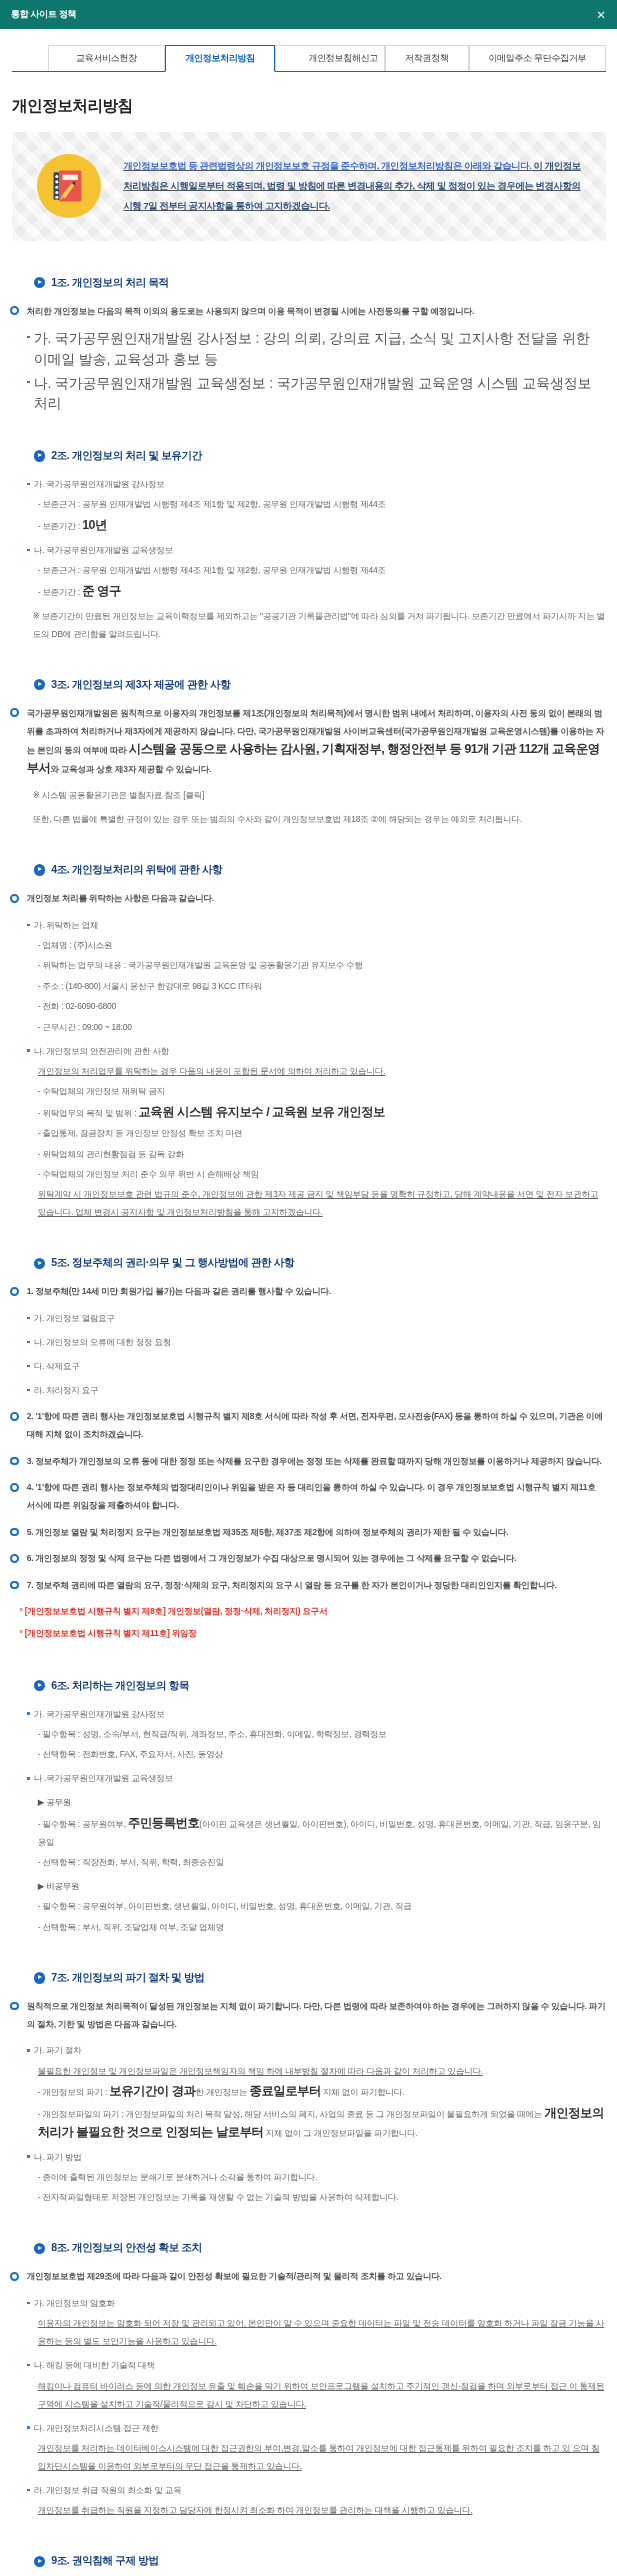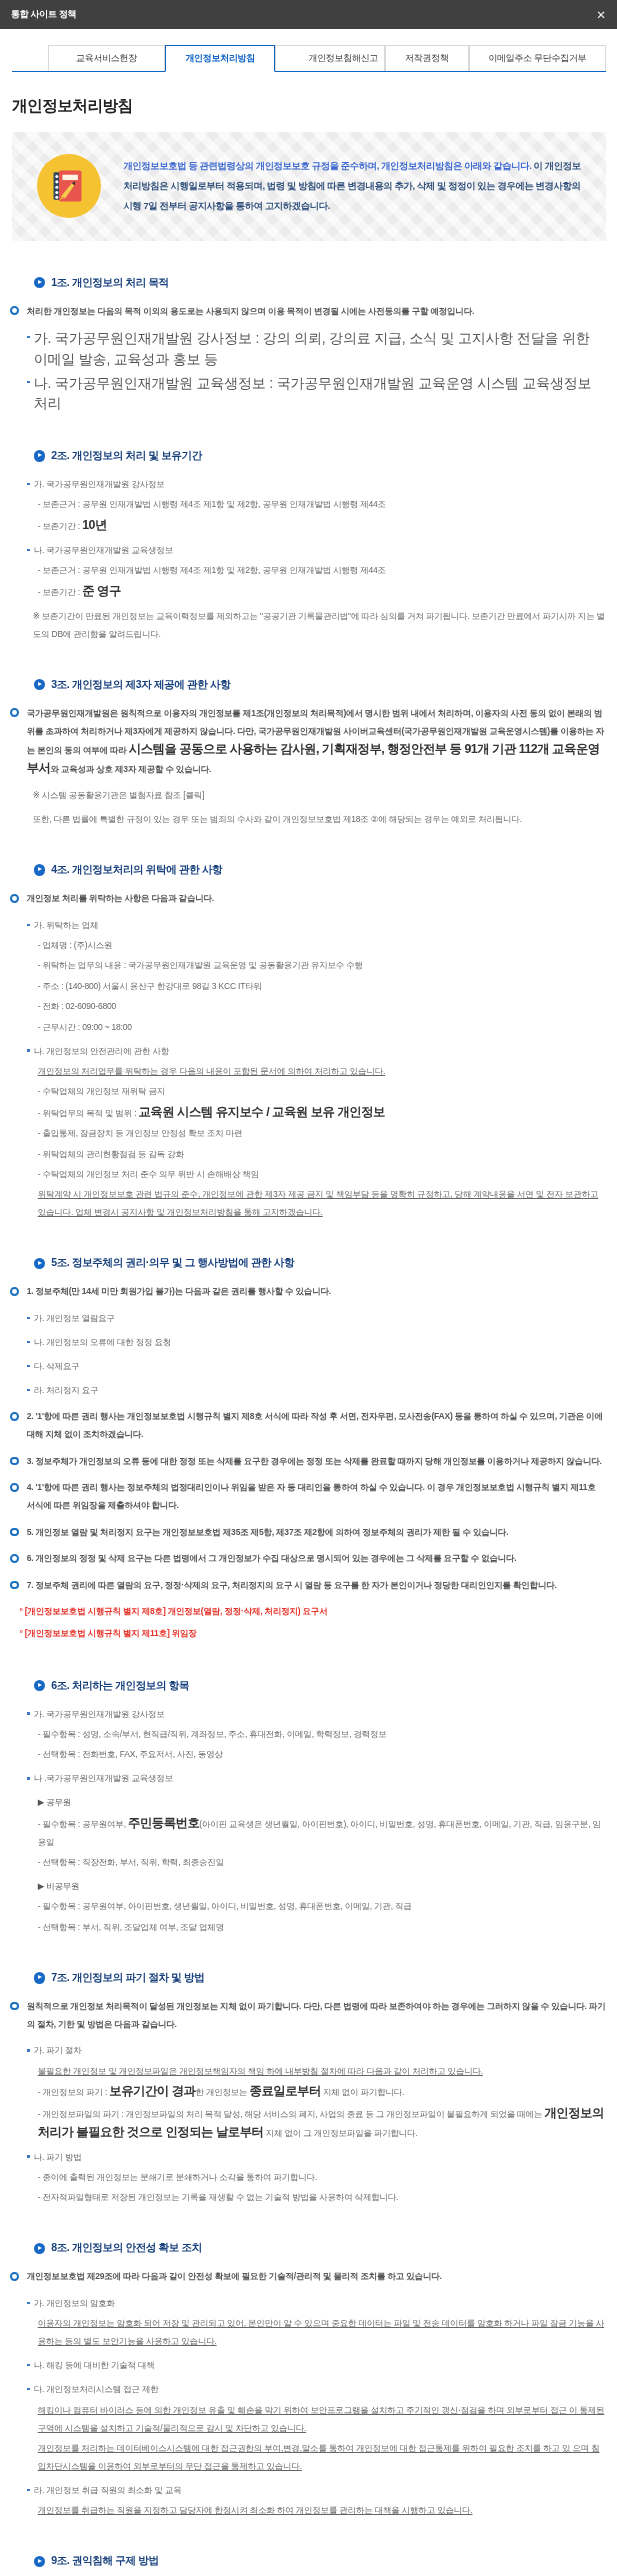--- a/index.html
+++ b/index.html
@@ -1,18 +1,18 @@
 <!DOCTYPE html>
 <html style="font-size:9.7px"><head>
 <meta charset="utf-8">
 <style>
   html,body{margin:0;padding:0;background:#fff;}
   body{width:618px;min-height:2576px;font-family:"Liberation Sans","DejaVu Sans",sans-serif;color:#555;}
   
-  .topbar{position:relative;height:29px;background:#404040;display:flex;align-items:center;}
+  .topbar{position:relative;height:29px;background:#0f766e;display:flex;align-items:center;}
   .topbar-title{color:#fff;font-weight:bold;font-size:9px;margin-left:11px;letter-spacing:-0.3px;}
   .close-x{position:absolute;right:8.5px;top:6px;width:17px;height:17px;color:#fff;font-size:11.5px;
     display:flex;align-items:center;justify-content:center;cursor:pointer;font-weight:300;opacity:.95;}
   
   .tabwrap{margin:16.3px 12px 0 12px;}
   .tabs{display:flex;border-bottom:1.2px solid #0f62c6;}
   .tab{height:26px;display:flex;align-items:center;justify-content:center;background:#fff;
     border:0.6px solid #d9d9d9;border-bottom:none;font-size:9px;color:#333;cursor:pointer;box-sizing:border-box;letter-spacing:-0.3px;}
   .tab:nth-child(1){width:126px;margin-left:36px;}
   .tab:nth-child(2){width:119px;}
@@ -23,21 +23,21 @@
     height:27px;margin-bottom:-1.2px;position:relative;}
   
   .page-title{margin:24px 12px 0 12px;font-size:15.7px;font-weight:bold;color:#222;letter-spacing:-0.6px;}
   
   .intro{margin:14.5px 12px 0 12px;background:#f1f1f2;
     background-image:repeating-linear-gradient(45deg,rgba(255,255,255,.55) 0 8.5px,rgba(0,0,0,0.012) 8.5px 17px),
                      repeating-linear-gradient(-45deg,rgba(255,255,255,.35) 0 8.5px,rgba(0,0,0,0.012) 8.5px 17px);
     padding:22.4px 20.6px 22.4px 25.4px;display:flex;align-items:center;gap:22px;box-sizing:border-box;}
   .intro-icon{flex:0 0 64px;width:64px;height:64px;border-radius:50%;background:#f5c232;
     display:flex;align-items:center;justify-content:center;}
-  .intro-text{font-size:9.4px;line-height:20px;font-weight:bold;letter-spacing:-0.4px;}
+  .intro-text{font-size:9.4px;line-height:20px;font-weight:bold;letter-spacing:-0.4px;text-decoration:underline;}
   .intro-blue{color:#3e6ad0;}
   .intro-dark{color:#31517c;}
   
   .sections{padding:0 12px 24px 9.7px;}
   .sec-head{display:flex;align-items:center;gap:6px;margin:33px 0 12px 0;padding-left:24px;}
   .sec-head:first-child{margin-top:35px;}
   .h-icon{flex:0 0 11.5px;width:11.5px;height:11.5px;border-radius:50%;background:#1668c4;position:relative;}
   .h-icon::after{content:"";position:absolute;left:4.2px;top:3px;border-left:4.2px solid #fff;
     border-top:2.7px solid transparent;border-bottom:2.7px solid transparent;}
   .sec-title{font-size:10.6px;font-weight:bold;color:#17407d;letter-spacing:-0.4px;}
@@ -200,22 +200,22 @@
     </section>
     <section>
       <div class="sec-head">
         <span class="h-icon"></span>
         <span class="sec-title">8조. 개인정보의 안전성 확보 조치</span>
       </div>
       <div class="blk o"><span>개인정보보호법 제29조에 따라 다음과 같이 안전성 확보에 필요한 기술적/관리적 및 물리적 조치를 하고 있습니다.</span></div>
       <div class="blk sq"><span>가. 개인정보의 암호화</span></div>
       <div class="blk cont"><span>이용자의 개인정보는 암호화 되어 저장 및 관리되고 있어, 본인만이 알 수 있으며 중요한 데이터는 파일 및 전송 데이터를 암호화 하거나 파일 잠금 기능을 사용하는 등의 별도 보안기능을 사용하고 있습니다.</span></div>
       <div class="blk sq"><span>나. 해킹 등에 대비한 기술적 대책</span></div>
+      <div class="blk cont"><span>해킹이나 컴퓨터 바이러스 등에 의한 개인정보 유출 및 훼손을 막기 위하여 보안프로그램을 설치하고 주기적인 갱신·점검을 하며 외부로부터 접근 이 통제된 구역에 시스템을 설치하고 기술적/물리적으로 감시 및 차단하고 있습니다.</span></div>
       <div class="blk sq"><span>다. 개인정보처리시스템 접근 제한</span></div>
-      <div class="blk cont"><span>해킹이나 컴퓨터 바이러스 등에 의한 개인정보 유출 및 훼손을 막기 위하여 보안프로그램을 설치하고 주기적인 갱신·점검을 하며 외부로부터 접근 이 통제된 구역에 시스템을 설치하고 기술적/물리적으로 감시 및 차단하고 있습니다.</span></div>
       <div class="blk cont"><span>개인정보를 처리하는 데이터베이스시스템에 대한 접근권한의 부여,변경,말소를 통하여 개인정보에 대한 접근통제를 위하여 필요한 조치를 하고 있 으며 침입차단시스템을 이용하여 외부로부터의 무단 접근을 통제하고 있습니다.</span></div>
       <div class="blk sq"><span>라. 개인정보 취급 직원의 최소화 및 교육</span></div>
       <div class="blk cont"><span>개인정보를 취급하는 직원을 지정하고 담당자에 한정시켜 최소화 하여 개인정보를 관리하는 대책을 시행하고 있습니다.</span></div>
     </section>
     <section>
       <div class="sec-head">
         <span class="h-icon"></span>
         <span class="sec-title">9조. 권익침해 구제 방법</span>
       </div>
       <div class="blk o"><span>개인정보주체는 개인정보침해로 인한 피해를 구제 받기 위하여 개인정보 분쟁조정위원회, 한국인터넷진흥원 개인정보 침해신고센터 등에 분쟁해결이나 상담 등을 신청할 수 있습니다.</span></div>

